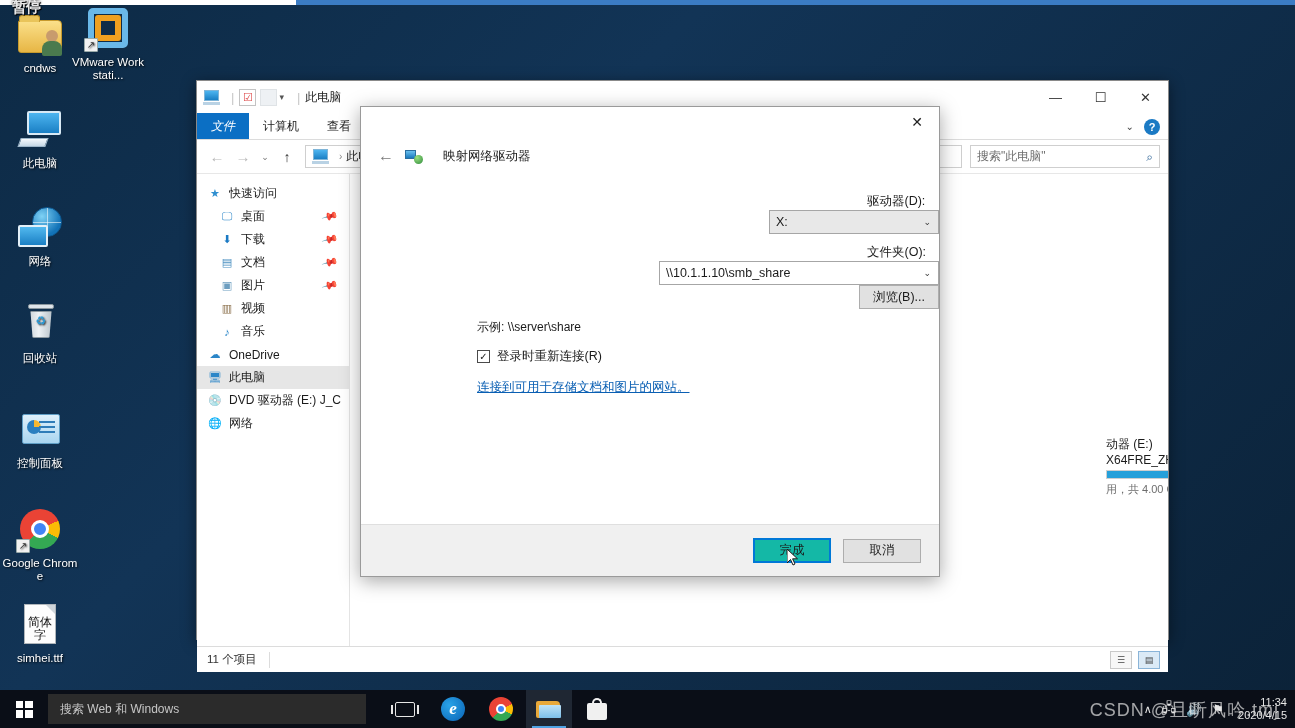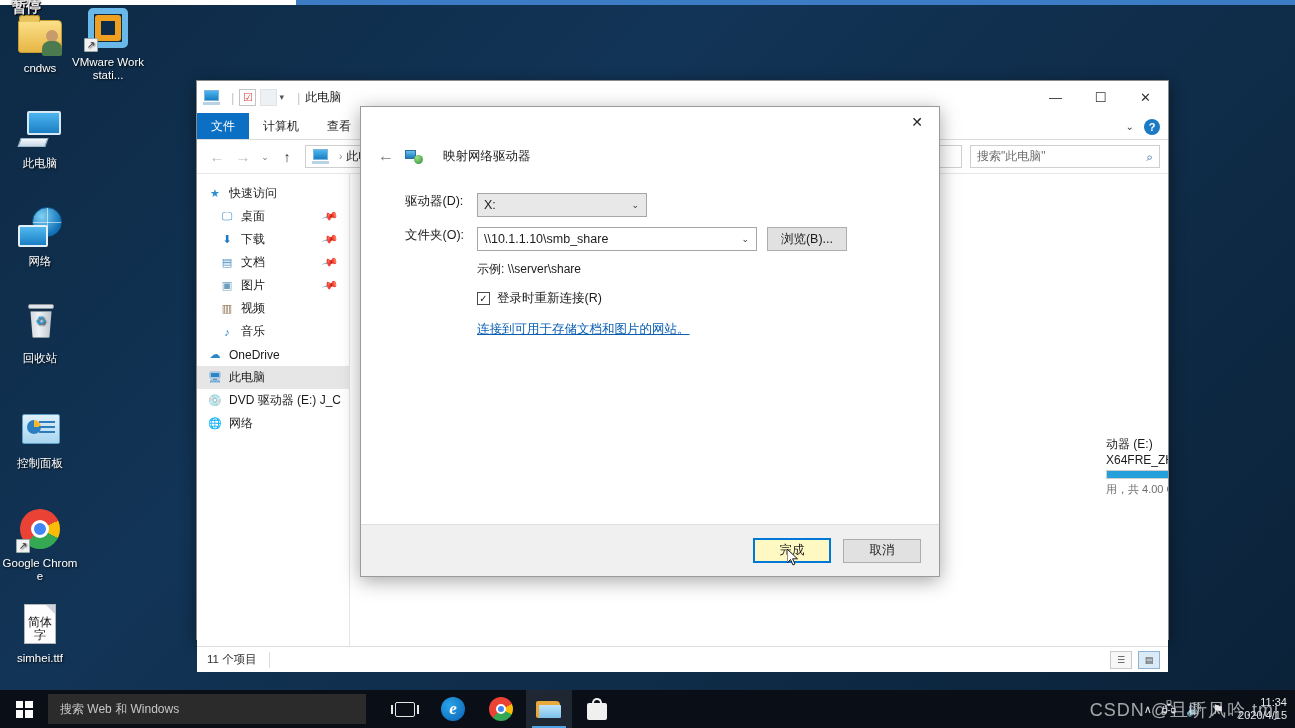--- a/index.html
+++ b/index.html
@@ -213,21 +213,21 @@
     justify-content: center; font-size: 13px; color: #333;
   }
   .exp-ribbon {
     height: 27px; background: #ffffff; display: flex; align-items: stretch;
     position: relative; border-bottom: 1px solid #dcdcdc;
   }
   .ribbon-tab {
     padding: 0 14px; display: flex; align-items: center;
     font-size: 12px; color: #1b1b1b;
   }
-  .ribbon-tab.active { background: #0b6fc4; color: #fff; }
+  .ribbon-tab.active { background: #0b6fc4; color: #fff; font-style: italic; }
   .ribbon-right {
     position: absolute; right: 8px; top: 0; height: 27px;
     display: flex; align-items: center; gap: 10px;
   }
   .ribbon-caret { font-size: 10px; color: #444; }
   .help-circle {
     width: 16px; height: 16px; border-radius: 50%; background: #1b7ac4;
     color: #fff; font-size: 11px; font-weight: bold;
     display: flex; align-items: center; justify-content: center;
   }
@@ -343,21 +343,21 @@
   }
   .dlg-title-text { font-size: 12.5px; color: #1b1b1b; padding-left: 12px; }
   .dlg-h1 {
     font-size: 18px; color: #1f5fa9; padding: 34px 0 0 44px; font-weight: normal;
     margin: 0;
   }
   .dlg-sub {
     font-size: 12.5px; color: #1b1b1b; padding: 22px 0 0 44px;
   }
   .dlg-form { padding: 26px 0 0 44px; font-size: 12.5px; color: #1b1b1b; }
-  .form-row { display: flex; align-items: flex-start; margin-bottom: 10px; }
+  .form-row { display: flex; align-items: flex-end; margin-bottom: 10px; flex-direction: column; }
   .form-label { width: 72px; }
   .combo {
     height: 24px; border: 1px solid #a6a6a6;
     background: #e8e8e8;
     display: flex; align-items: center; padding: 0 6px;
     font-size: 12.5px; color: #1b1b1b; position: relative;
   }
   .combo.drive { width: 170px; }
   .combo.folder { width: 280px; background: #ffffff; }
   .combo .chev {
@@ -383,21 +383,21 @@
     padding-left: 72px; font-size: 12.5px; color: #0a5fb3;
     text-decoration: underline; display: inline-block; margin-top: 4px;
   }
   .dlg-footer {
     position: absolute; left: 0; bottom: 0; width: 100%; height: 52px;
     background: #f0f0f0; border-top: 1px solid #dfdfdf;
     display: flex; align-items: center; justify-content: flex-end;
     padding-right: 18px; gap: 12px;
   }
   .btn.primary {
-    border: 2px solid #0078d7; background: #fef9c3; width: 74px; height: 25px;
+    border: 2px solid #0078d7; background: #14b8a6; width: 74px; height: 25px;
     position: relative;
   }
   .cursor-arrow {
     position: absolute; left: 32px; top: 9px; width: 12px; height: 18px;
     pointer-events: none;
   }
 
   
   .taskbar {
     position: absolute; left: 0; bottom: 0; width: 1295px; height: 38px;

